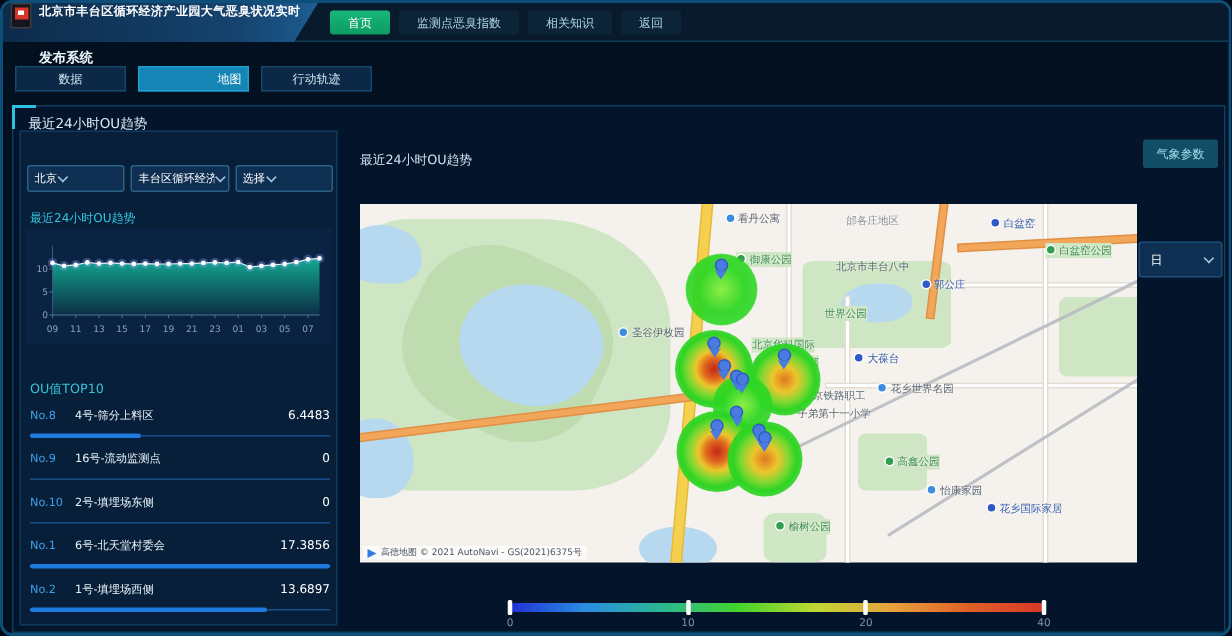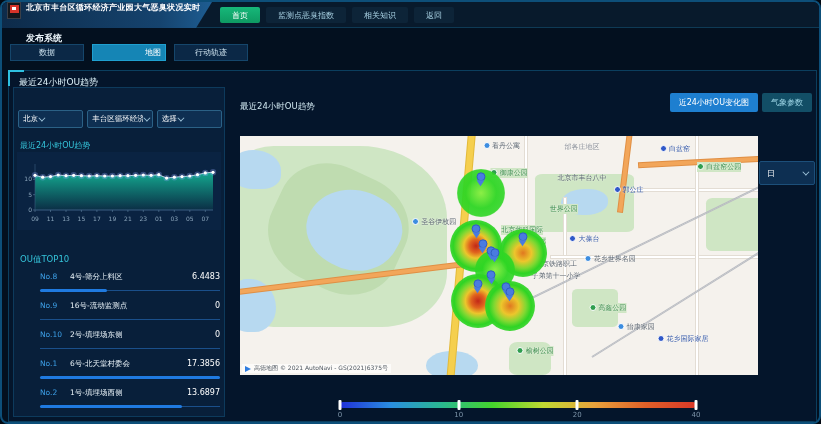--- a/index.html
+++ b/index.html
@@ -50,21 +50,21 @@
             cursor:pointer; overflow:hidden; }
   .sel-val { color:#fff; font-size:7.5px; white-space:nowrap; overflow:hidden; }
   .chev { width:5px; height:5px; border-right:1px solid #9fc4da; border-bottom:1px solid #9fc4da;
           transform:rotate(45deg) translateY(-2px); flex:0 0 auto; }
   .chart-title { position:absolute; left:6px; top:52px; color:#35c4da; font-size:8px; }
   .chart-box { position:absolute; left:3px; top:64px; width:204px; height:78px; background:#0a2342; }
 
   
   .list-title { position:absolute; left:6px; top:166px; color:#35c4da; font-size:8.5px; }
   .ou-top-list { position:absolute; left:6px; top:180px; width:200px; }
-  .list-item { height:29px; position:relative;margin-left:20px; }
+  .list-item { height:29px; position:relative; }
   .li-line { display:flex; align-items:baseline; padding-top:4px; }
   .li-rank { color:#3da0e8; font-size:7.5px; flex:0 0 30px; }
   .li-name { color:#e8f2f8; font-size:7.5px; flex:1; white-space:nowrap; overflow:hidden; }
   .li-val  { color:#fff; font-size:8px; text-align:right; }
   .li-track { position:absolute; left:0; bottom:6px; width:100%; height:1px; background:#1a4f8a; }
   .li-fill  { position:absolute; left:0; bottom:-1px; height:3px; background:#1f7ae0; border-radius:2px; }
 
   
   .map-title { position:absolute; left:231px; top:30px; color:#cfe6ef; font-size:8.5px; }
   .map-buttons { position:absolute; right:4px; top:22px; display:flex; gap:4px; }
@@ -308,21 +308,20 @@
             </div>
             <div class="li-track">
               <div class="li-fill" style="width: 79%;"></div>
             </div>
           </div>
         </div>
     </div>
 
     <div class="map-title">最近24小时OU趋势</div>
     <div class="map-buttons">
-        <div class="map-btn active">近24小时OU变化图</div>
         <div class="map-btn">气象参数</div>
       </div>
 
     <div class="map-area">
 
       <div class="m-shape park" style="left:-2%;top:4%;width:42%;height:76%;border-radius:20% 40% 30% 20%;"></div>
       <div class="m-shape park2" style="left:6%;top:14%;width:26%;height:50%;border-radius:40%;transform:rotate(25deg);"></div>
       <div class="m-shape water" style="left:-2%;top:6%;width:10%;height:16%;border-radius:50% 60% 40% 50%;"></div>
       <div class="m-shape water" style="left:13%;top:22%;width:18%;height:34%;border-radius:60% 40% 55% 45%;transform:rotate(30deg);"></div>
       <div class="m-shape water" style="left:-2%;top:60%;width:9%;height:22%;border-radius:40% 60% 50% 40%;"></div>

